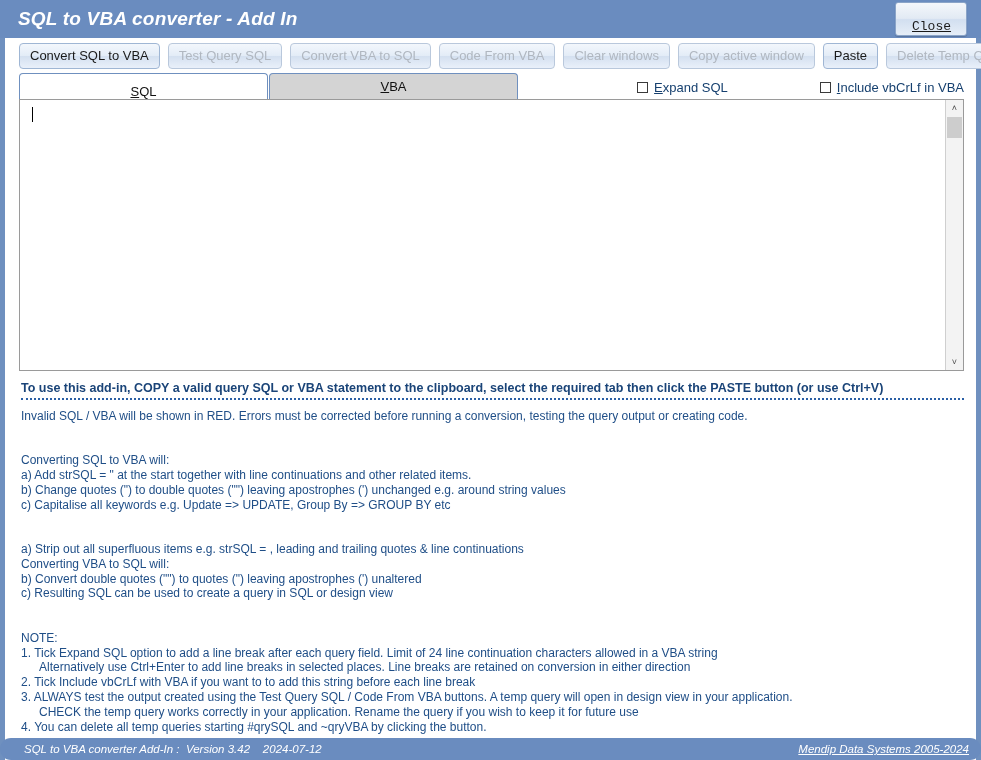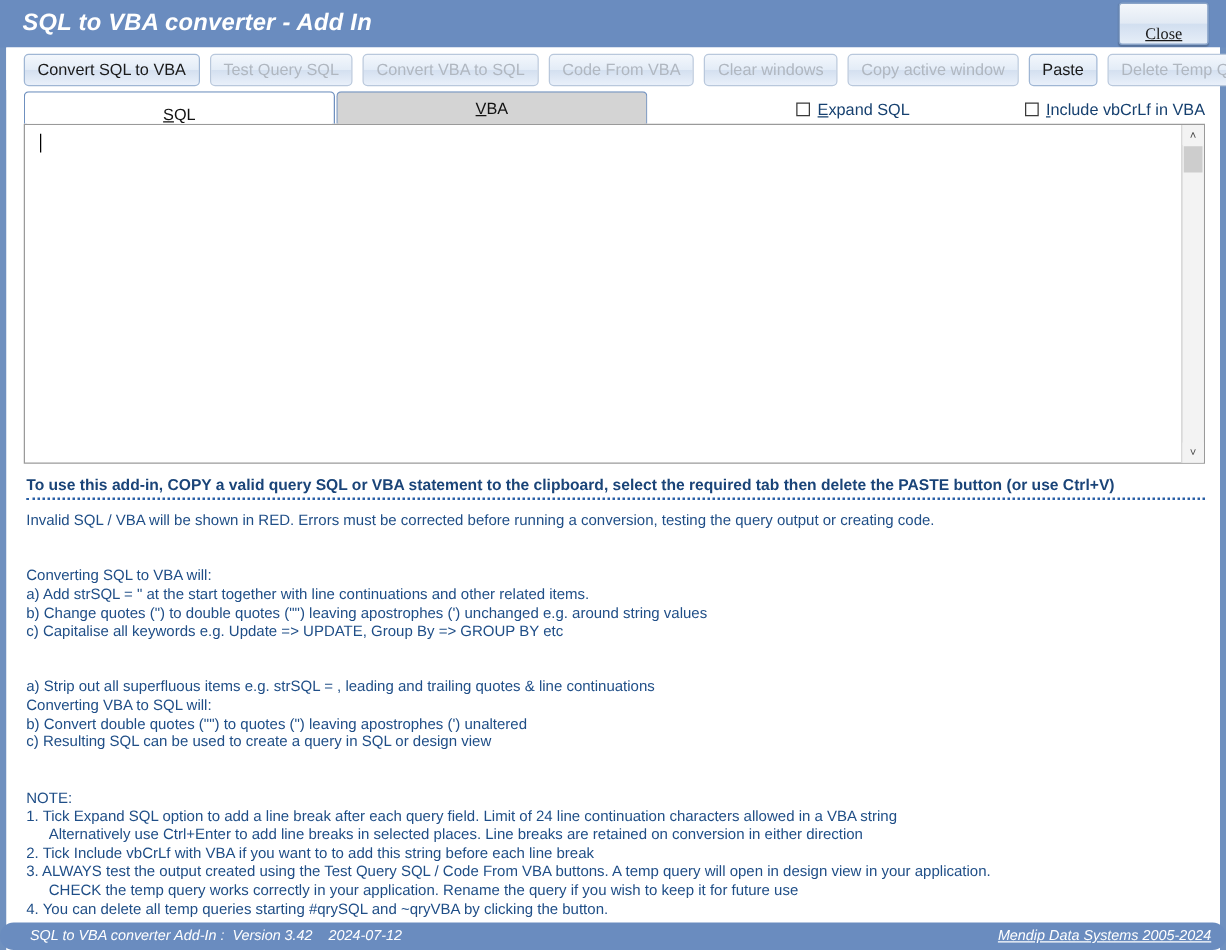--- a/index.html
+++ b/index.html
@@ -45,21 +45,21 @@
     white-space: nowrap;
   }
   .close-btn {
     width: 72px;
     height: 28px;
     border: 1px solid #8aa4c8;
     border-radius: 3px;
     background: linear-gradient(to bottom, #f4f7fb 0%, #e2eaf4 48%, #d2dff0 52%, #e6eef8 100%);
     color: #1a1a1a;
     font-size: 13px;
-    font-family: Liberation Serif, serif;
+    font-family: Liberation Mono, monospace;
     cursor: pointer;
     padding: 16px;
     box-shadow: 0 1px 1px rgba(0,0,0,0.18);
   }
   .close-btn u { text-decoration: underline; }
   
   .toolbar {
     height: 34px;
     display: flex;
     align-items: flex-start;
@@ -306,21 +306,21 @@
     <div class="editor-area"></div>
     <div class="caret"></div>
     <div class="scrollbar">
       <div class="sb-arrow">˄</div>
       <div class="sb-thumb"></div>
       <div class="sb-arrow">˅</div>
     </div>
   </div>
 
   <div class="help">
-    <p class="help-head">To use this add-in, COPY a valid query SQL or VBA statement to the clipboard, select the required tab then delete the PASTE button (or use Ctrl+V)</p>
+    <p class="help-head">To use this add-in, COPY a valid query SQL or VBA statement to the clipboard, select the required tab then click the PASTE button (or use Ctrl+V)</p>
     <div class="dotted-sep"></div>
     <p>Invalid SQL / VBA will be shown in RED. Errors must be corrected before running a conversion, testing the query output or creating code.</p>
     <div class="blank"></div>
     <div class="blank"></div>
     <p>Converting SQL to VBA will:</p>
     <p>a) Add strSQL = " at the start together with line continuations and other related items.</p>
     <p>b) Change quotes (") to double quotes ("")  leaving apostrophes (') unchanged e.g. around string values</p>
     <p>c) Capitalise all keywords e.g. Update =&gt; UPDATE, Group By =&gt; GROUP BY etc</p>
     <div class="blank"></div>
     <div class="blank"></div>

